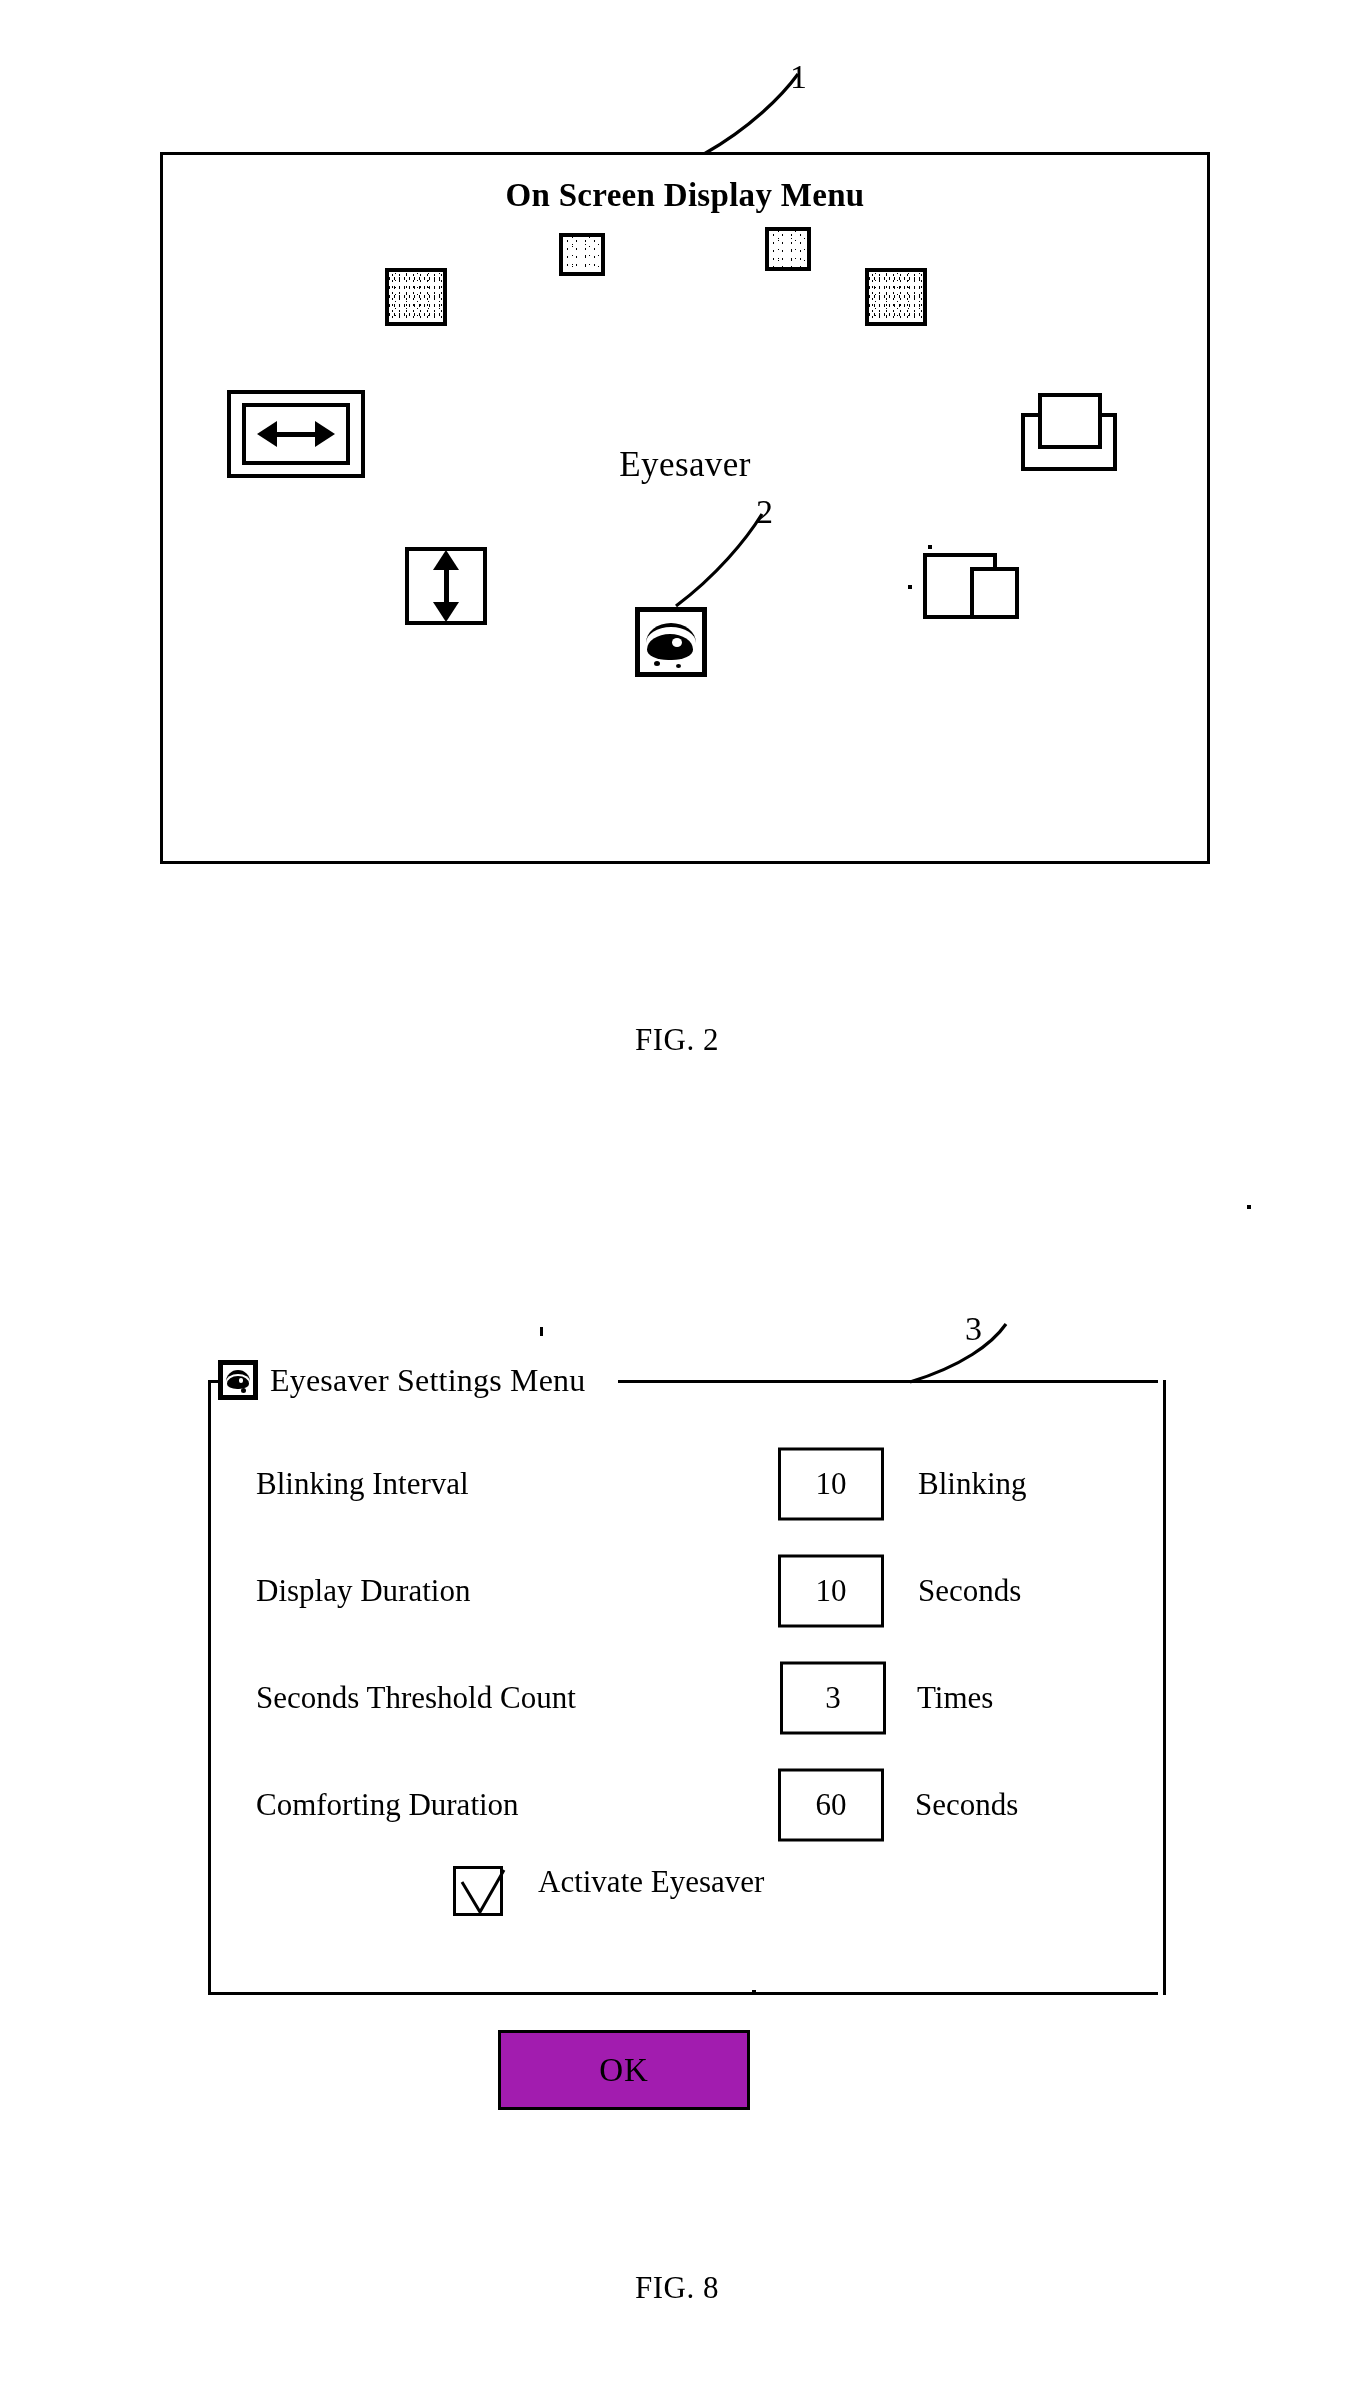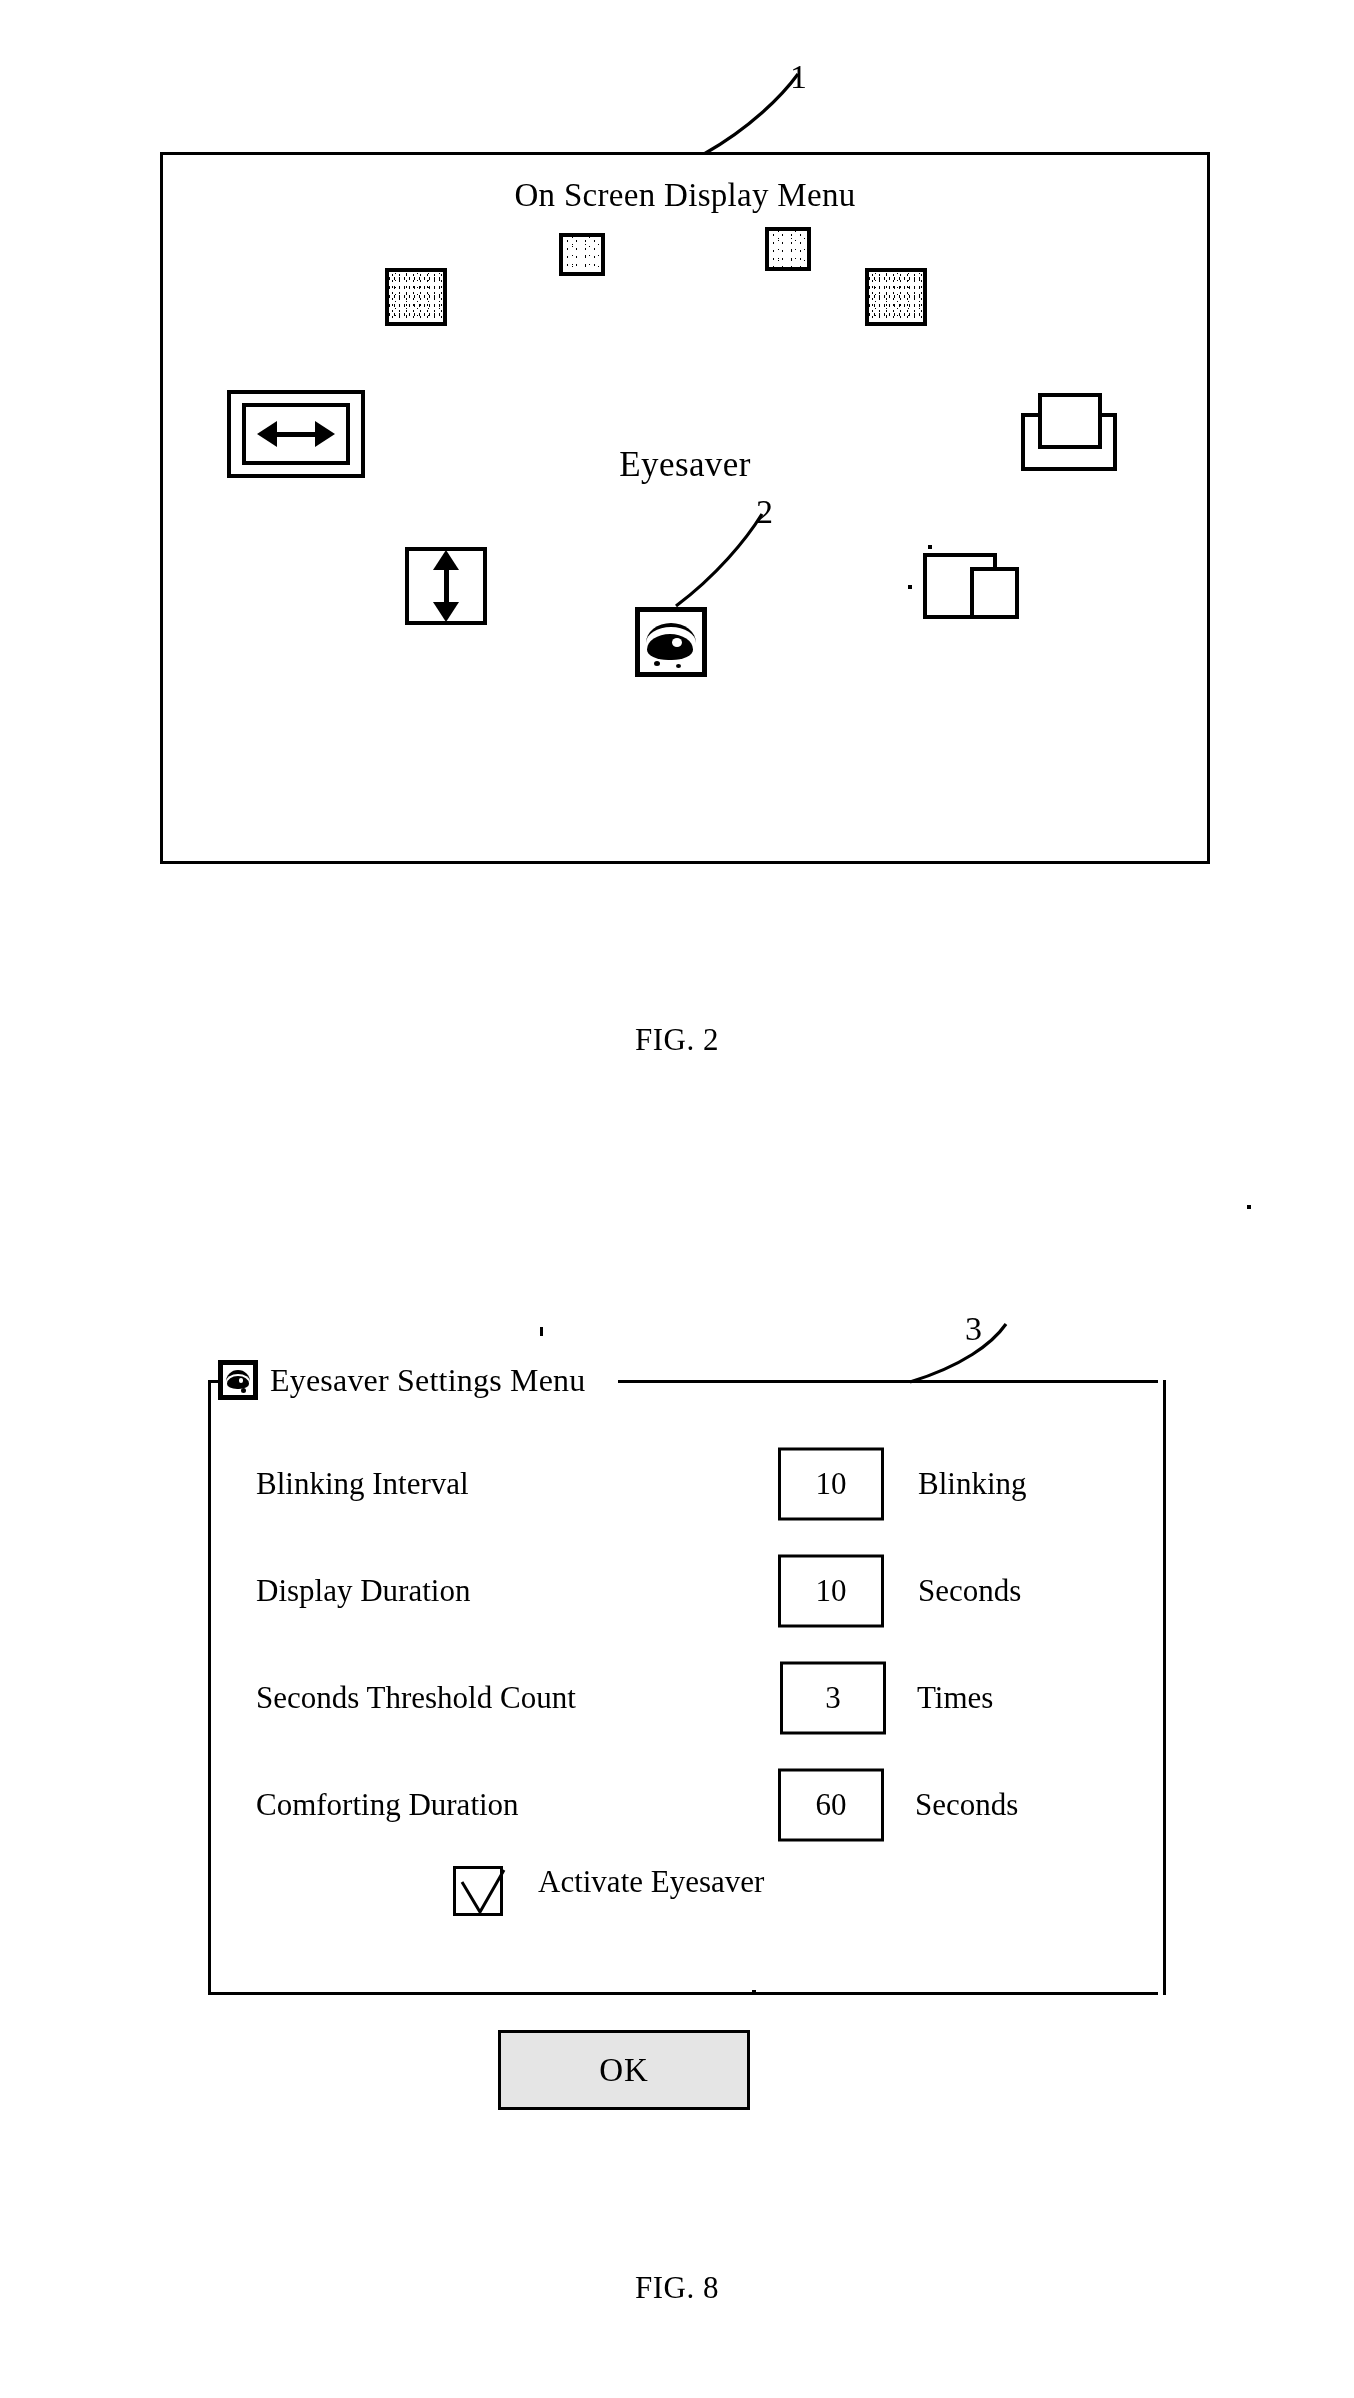--- a/index.html
+++ b/index.html
@@ -36,21 +36,21 @@
     background: #fff;
   }
 
   #osd-title {
     position: absolute;
     left: 0;
     top: 22px;
     width: 100%;
     text-align: center;
     font-size: 33px;
-    font-weight: normal;
+    font-weight: bold;
     letter-spacing: 0.3px;
   }
 
   #osd-center-label {
     position: absolute;
     left: 0;
     top: 290px;
     width: 100%;
     text-align: center;
     font-size: 35px;
@@ -343,21 +343,21 @@
   }
 
   #ok-button {
     position: absolute;
     left: 498px;
     top: 2030px;
     width: 252px;
     height: 80px;
     border: 3px solid #000;
     box-sizing: border-box;
-    background: #e5e5e5;
+    background: #a21caf;
     display: flex;
     align-items: center;
     justify-content: center;
     font-size: 33px;
     letter-spacing: 1px;
   }
 
   
   .speck-dot {
     position: absolute;

